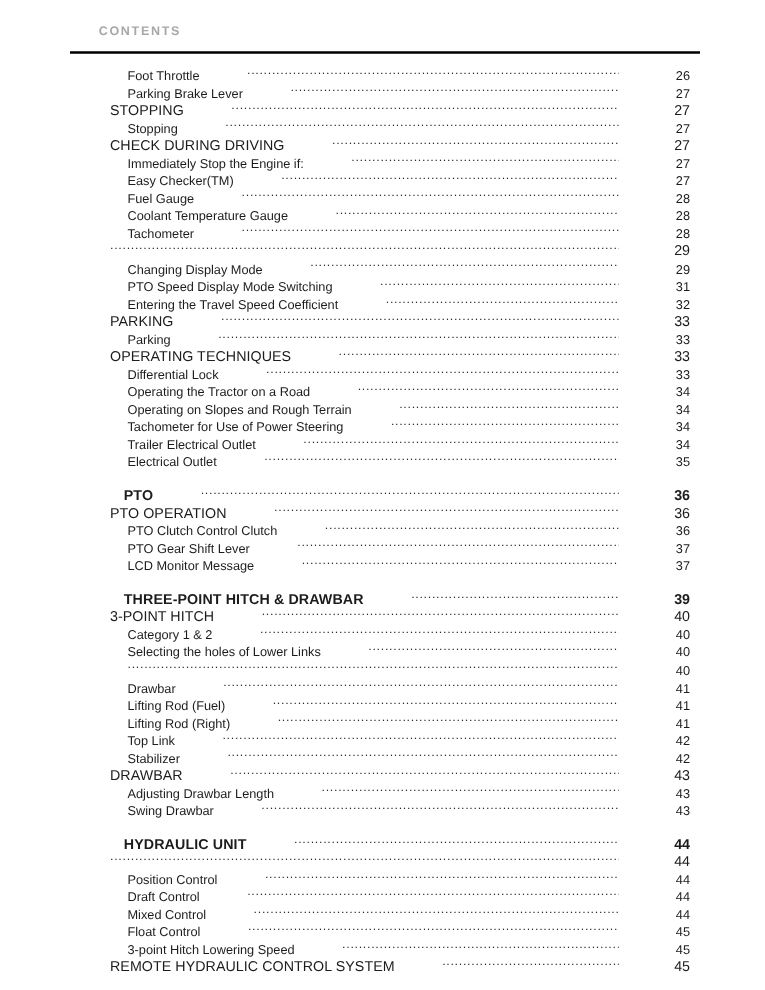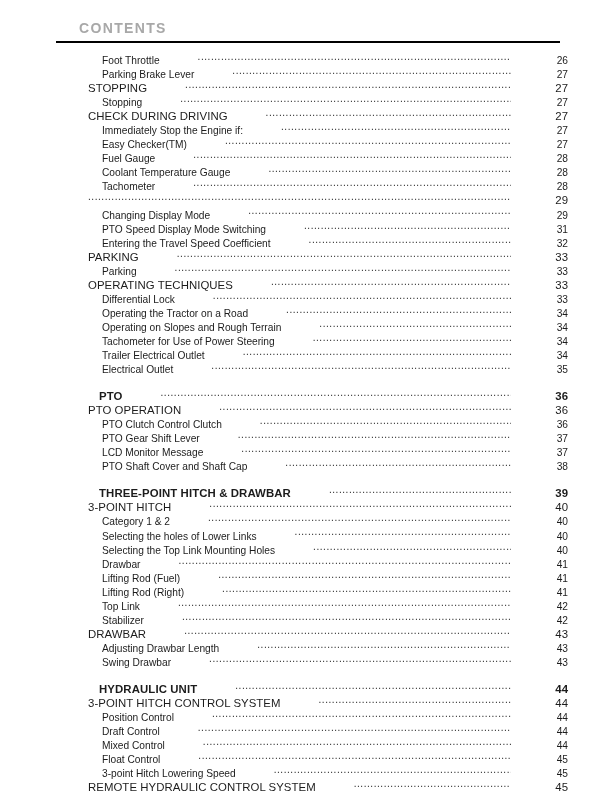--- a/index.html
+++ b/index.html
@@ -23,21 +23,21 @@
     position: absolute;
     left: 0;
     top: 0;
     width: 612px;
     height: 46px;
   }
   #header-label {
     position: absolute;
     left: 79px;
     top: 20px;
-    font-size: 14px;
+    font-size: 10px;
     font-weight: bold;
     letter-spacing: 1.35px;
     color: #a8a8a8;
     white-space: nowrap;
   }
   #header-rule {
     position: absolute;
     left: 56px;
     top: 41px;
     width: 504px;
@@ -54,21 +54,21 @@
   }
   .toc-row {
     position: relative;
     height: 14.05px;
     line-height: 14.05px;
     white-space: nowrap;
     overflow: hidden;
   }
   .row-inner {
     position: absolute;
-    right: 44px;
+    right: 60px;
     display: flex;
     align-items: baseline;
     width: auto;
     gap: 36px;
   }
   .toc-title {
     flex: 0 0 auto;
     padding-right: 2px;
   }
   .toc-dots {
@@ -307,27 +307,20 @@
         <span class="toc-page">37</span>
       </div>
     </div>
     <div class="toc-row lvl2">
       <div class="row-inner">
         <span class="toc-title">LCD Monitor Message</span>
         <span class="toc-dots"></span>
         <span class="toc-page">37</span>
       </div>
     </div>
-    <div class="toc-row lvl2">
-      <div class="row-inner">
-        <span class="toc-title">PTO Shaft Cover and Shaft Cap</span>
-        <span class="toc-dots"></span>
-        <span class="toc-page">38</span>
-      </div>
-    </div>
     <div class="toc-row lvl0 gap-before">
       <div class="row-inner">
         <span class="toc-title">THREE-POINT HITCH &amp; DRAWBAR</span>
         <span class="toc-dots"></span>
         <span class="toc-page">39</span>
       </div>
     </div>
     <div class="toc-row lvl1">
       <div class="row-inner">
         <span class="toc-title">3-POINT HITCH</span>
@@ -344,21 +337,20 @@
     </div>
     <div class="toc-row lvl2">
       <div class="row-inner">
         <span class="toc-title">Selecting the holes of Lower Links</span>
         <span class="toc-dots"></span>
         <span class="toc-page">40</span>
       </div>
     </div>
     <div class="toc-row lvl2">
       <div class="row-inner">
-        <span class="toc-title">Selecting the Top Link Mounting Holes</span>
         <span class="toc-dots"></span>
         <span class="toc-page">40</span>
       </div>
     </div>
     <div class="toc-row lvl2">
       <div class="row-inner">
         <span class="toc-title">Drawbar</span>
         <span class="toc-dots"></span>
         <span class="toc-page">41</span>
       </div>
@@ -414,21 +406,20 @@
     </div>
     <div class="toc-row lvl0 gap-before">
       <div class="row-inner">
         <span class="toc-title">HYDRAULIC UNIT</span>
         <span class="toc-dots"></span>
         <span class="toc-page">44</span>
       </div>
     </div>
     <div class="toc-row lvl1">
       <div class="row-inner">
-        <span class="toc-title">3-POINT HITCH CONTROL SYSTEM</span>
         <span class="toc-dots"></span>
         <span class="toc-page">44</span>
       </div>
     </div>
     <div class="toc-row lvl2">
       <div class="row-inner">
         <span class="toc-title">Position Control</span>
         <span class="toc-dots"></span>
         <span class="toc-page">44</span>
       </div>

